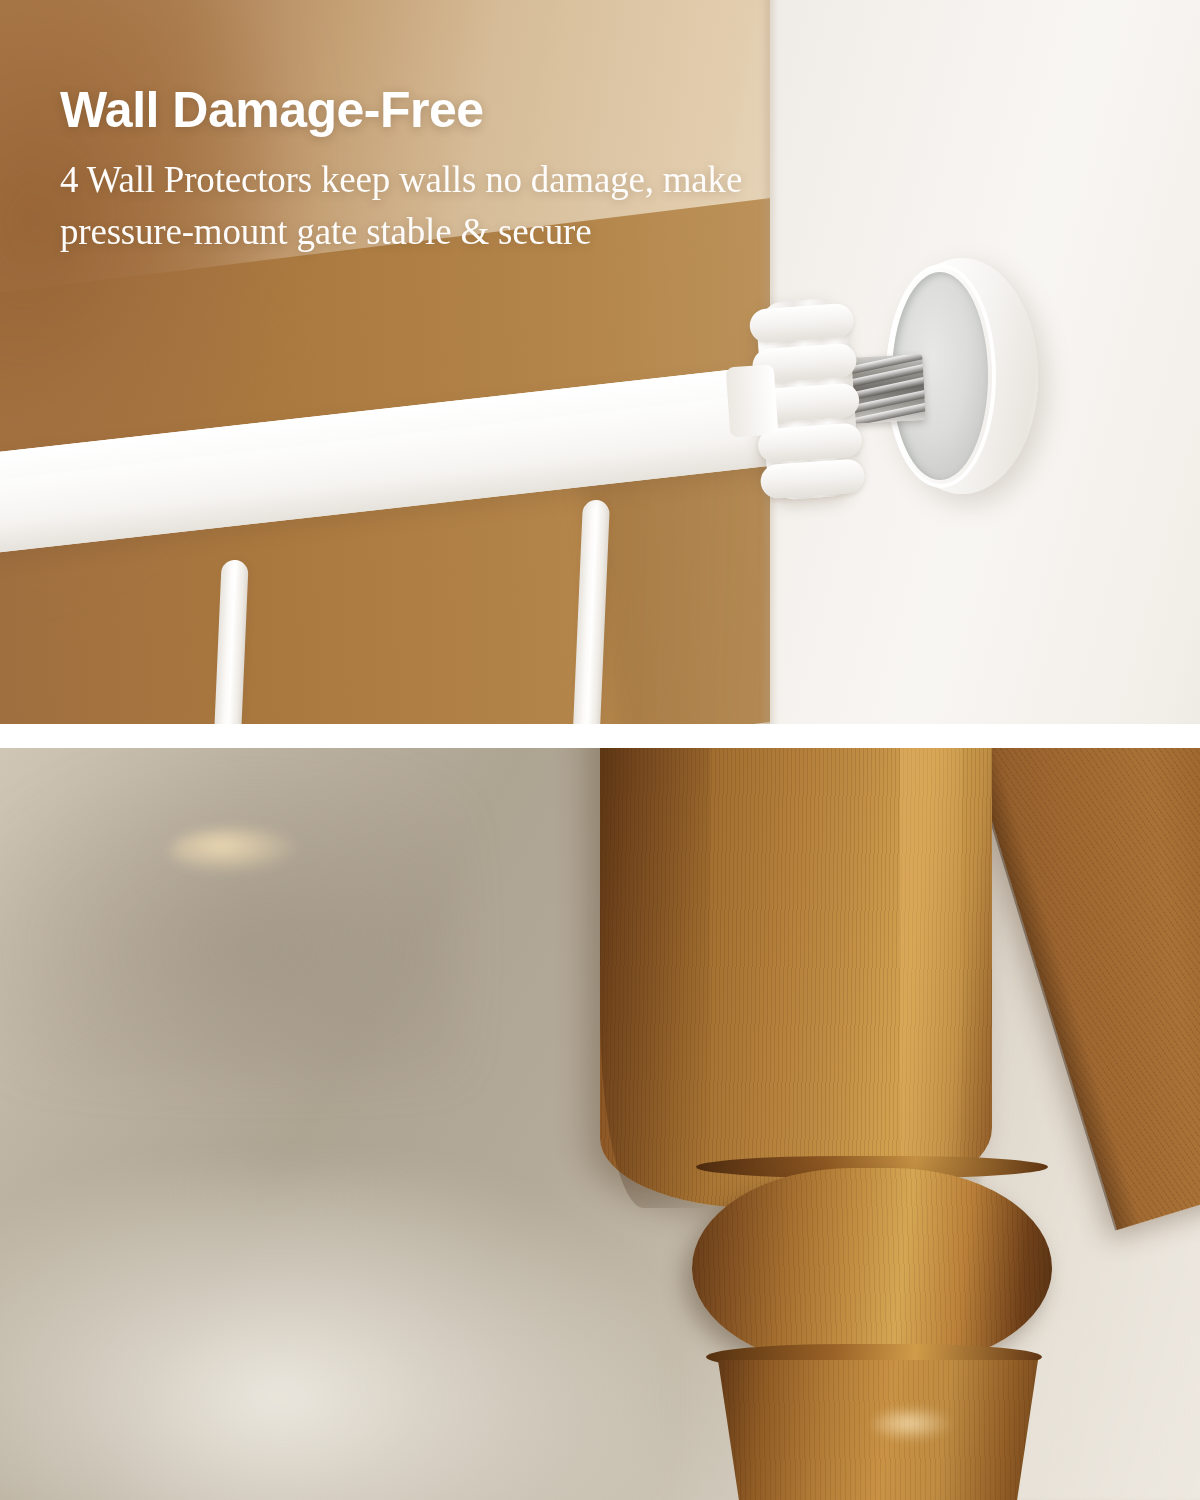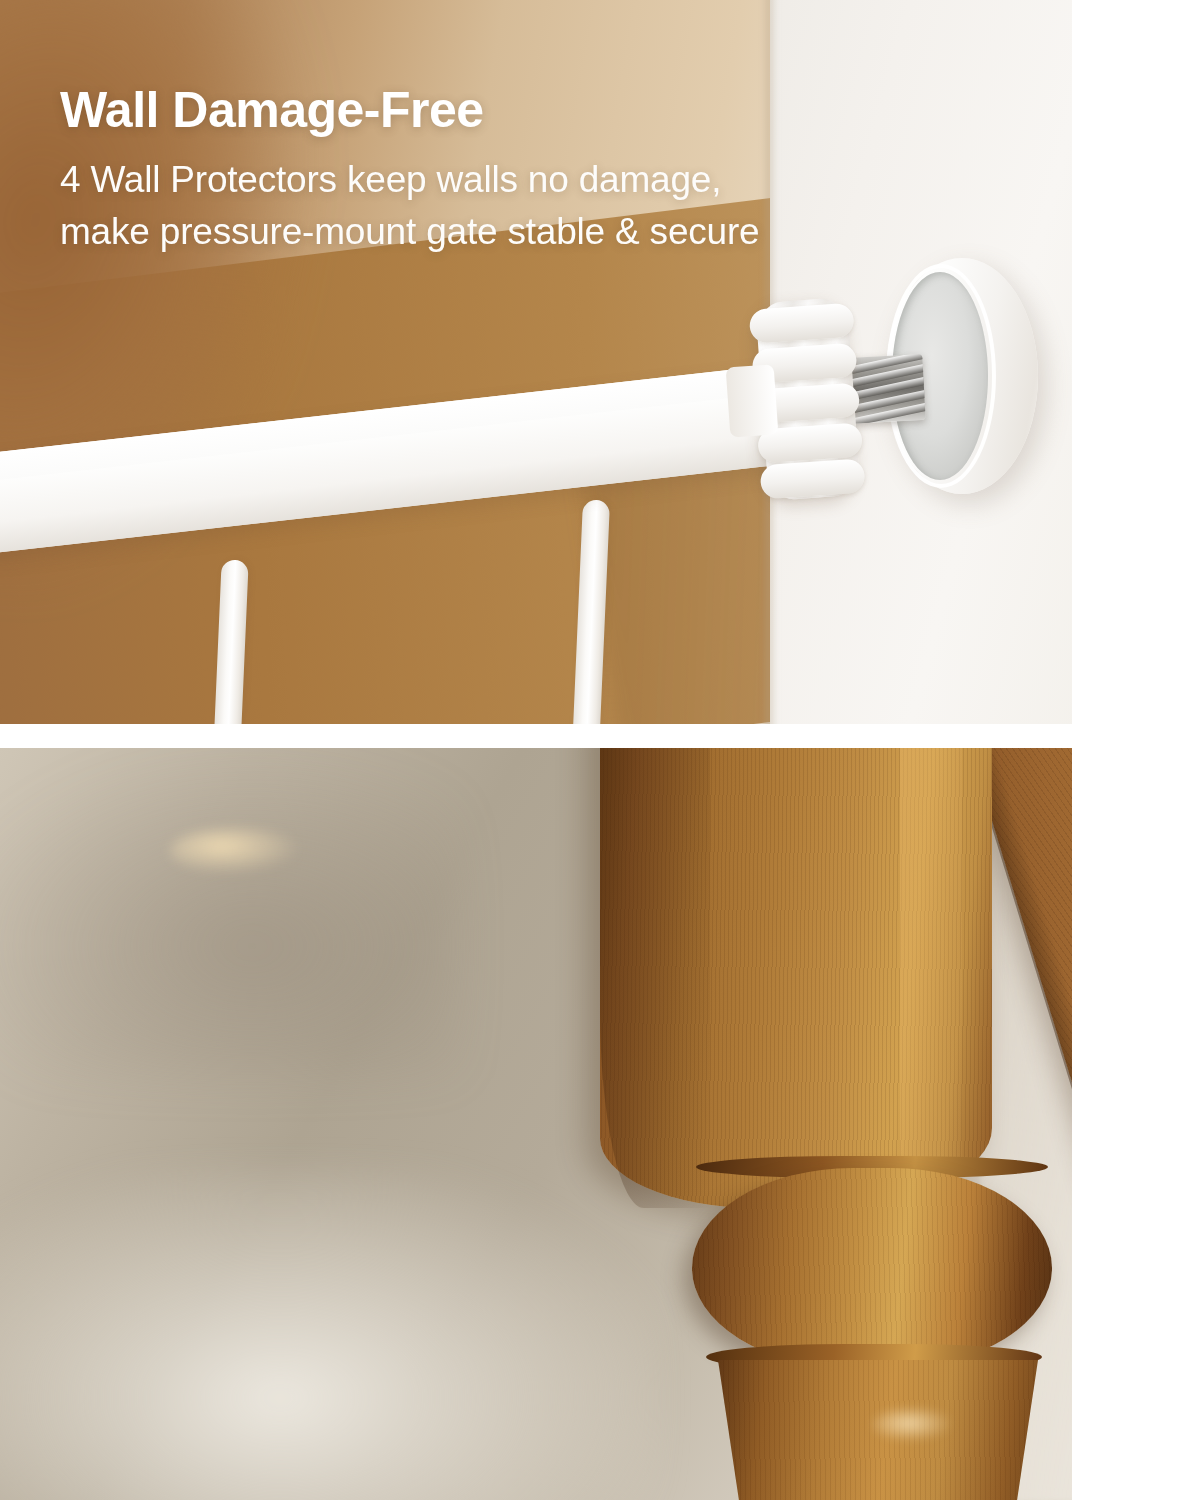--- a/index.html
+++ b/index.html
@@ -9,21 +9,21 @@
   }
   body {
     font-family: "Liberation Sans", sans-serif;
     width: 1200px;
     height: 1500px;
     overflow: hidden;
   }
 
   .poster {
     position: relative;
-    width: 1072px;
+    width: 1200px;
     height: 1500px;
     background: #ffffff;
     overflow: hidden;
   }
 
   
   .panel {
     position: absolute;
     left: 0;
     width: 1200px;
@@ -420,20 +420,21 @@
   }
 
   .subcopy {
     margin: 14px 0 0 0;
     color: #fdfcfa;
     font-weight: 400;
     font-size: 37px;
     line-height: 52px;
     letter-spacing: -0.2px;
     text-shadow: 0 2px 9px rgba(90,62,36,0.26);
+    font-family: Liberation Serif, serif;
   }
 </style>
 </head>
 <body>
 
 <div class="poster">
 
   <div class="panel panel-top">
 
     <div class="top-wall-beige"></div>

